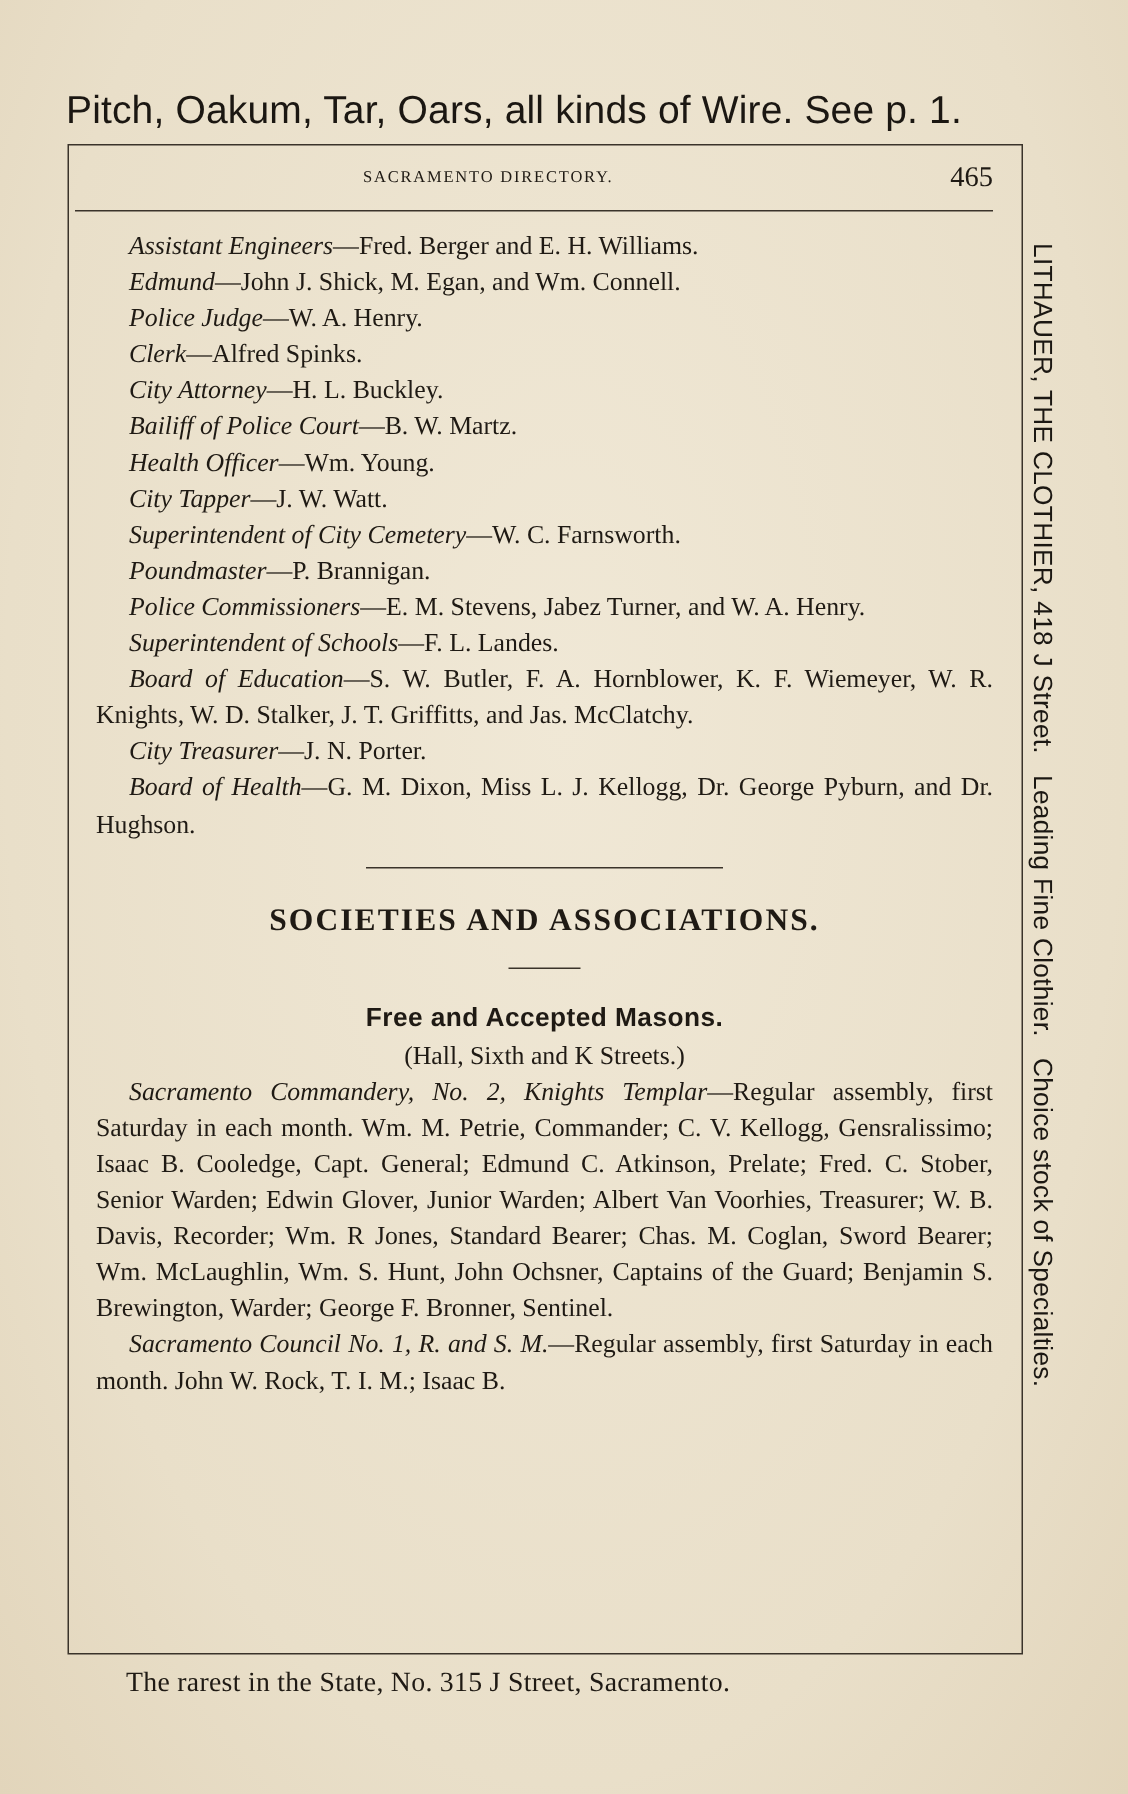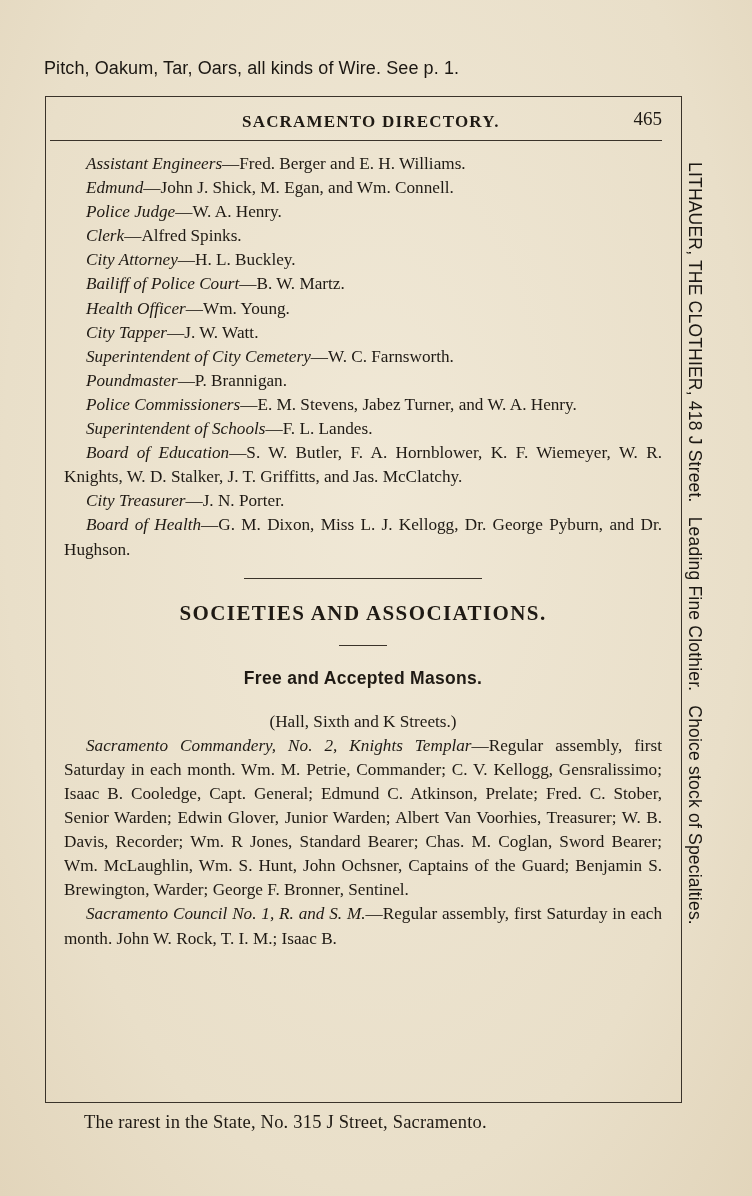--- a/index.html
+++ b/index.html
@@ -7,35 +7,35 @@
       width: 752px; height: 1196px; overflow: hidden;
       background: #ece3cf;
       background-image: radial-gradient(ellipse at 50% 40%, #f0e8d6 0%, #e9dfc9 70%, #e2d5bb 100%);
       font-family: "DejaVu Serif", "Liberation Serif", serif;
       color: #1f1a14;
       position: relative;
     }
     .top-ad {
       position: absolute; left: 44px; top: 58px; width: 640px;
       font-family: "Liberation Sans", "DejaVu Sans", sans-serif;
-      font-size: 18px; letter-spacing: 0.1px; color: #1b1712;
+      font-size: 26px; letter-spacing: 0.1px; color: #1b1712;
       white-space: nowrap;
     }
     .frame {
       position: absolute; left: 45px; top: 96px; width: 635px; height: 1005px;
       border-left: 1.5px solid #3a332a; border-right: 1.5px solid #3a332a;
       border-top: 1.5px solid #3a332a; border-bottom: 1.5px solid #3a332a;
     }
     .running-head {
       position: absolute; left: 62px; top: 108px; width: 600px; height: 26px;
       font-family: "Liberation Serif", serif;
     }
     .running-title {
       position: absolute; left: 180px; top: 4px;
-      font-size: 17px; letter-spacing: 1.2px; font-weight: bold;
+      font-size: 11px; letter-spacing: 1.2px;
     }
     .page-number { position: absolute; right: 0; top: 0; font-size: 19px; }
     .head-rule {
       position: absolute; left: 50px; top: 140px; width: 612px; height: 0;
       border-top: 1.5px solid #3a332a;
     }
     .body-text {
       position: absolute; left: 64px; top: 152px; width: 598px;
       font-family: "Liberation Serif", serif;
       font-size: 17.2px; line-height: 24.1px; text-align: justify;
@@ -45,21 +45,21 @@
     .divider-long { width: 238px; height: 0; border-top: 1.3px solid #3a332a; margin: 16px auto 0 auto; position: relative; left: 0; }
     .section-title {
       text-align: center; font-weight: bold; font-size: 21px; letter-spacing: 1.4px;
       margin-top: 22px; height: 30px; text-indent: 0;
     }
     .divider-short { width: 48px; height: 0; border-top: 1.3px solid #3a332a; margin: 14px auto 0 auto; }
     .subsection-title {
       text-align: center; font-family: "Liberation Sans", sans-serif; font-weight: bold; font-size: 17.5px;
       margin-top: 20px; text-indent: 0; letter-spacing: 0.3px;
     }
-    .subsection-note { text-align: center; margin-top: 20px; text-indent: 0; font-size: 17.2px; }
+    .subsection-note { text-align: center; margin-top: 2px; text-indent: 0; font-size: 17.2px; }
     .side-ad {
       position: absolute; left: 683px; top: 162px; width: 24px; height: 860px;
     }
     .side-ad-text {
       position: absolute; left: 22px; top: 0;
       transform-origin: 0 0; transform: rotate(90deg);
       font-family: "Liberation Sans", "DejaVu Sans", sans-serif;
       font-size: 17.5px; white-space: nowrap; color: #1b1712; letter-spacing: 0.2px;
     }
     .side-ad-text .gap { display: inline-block; width: 14px; }

